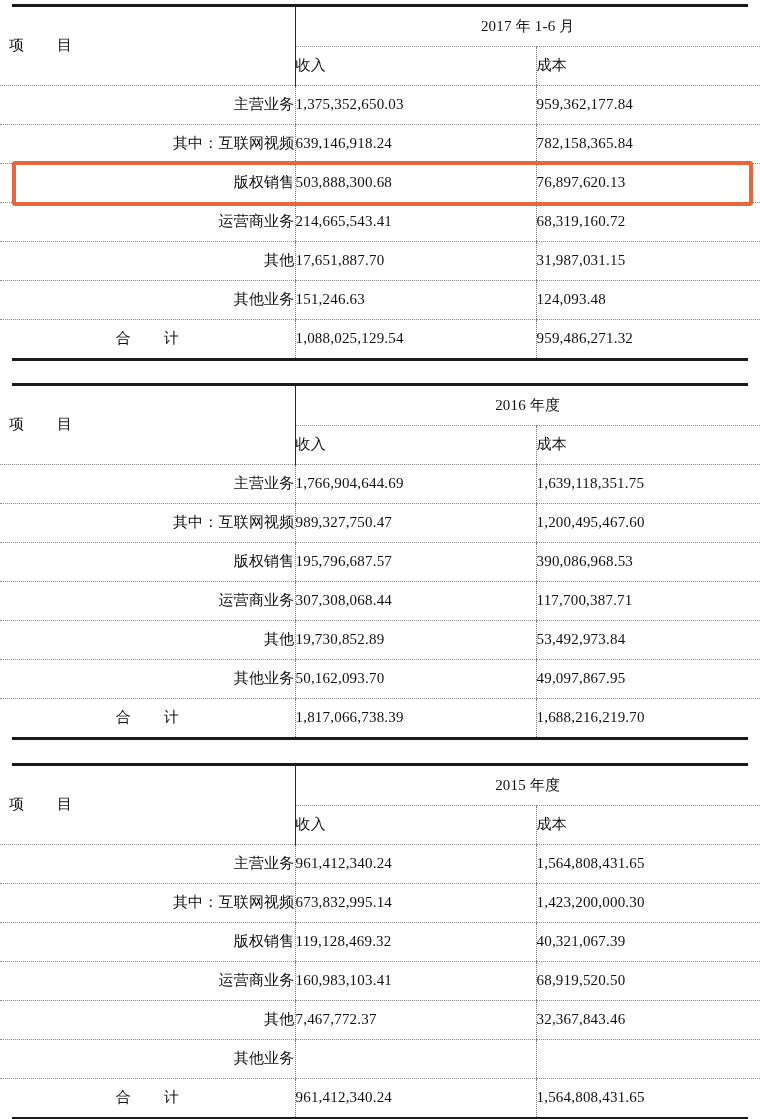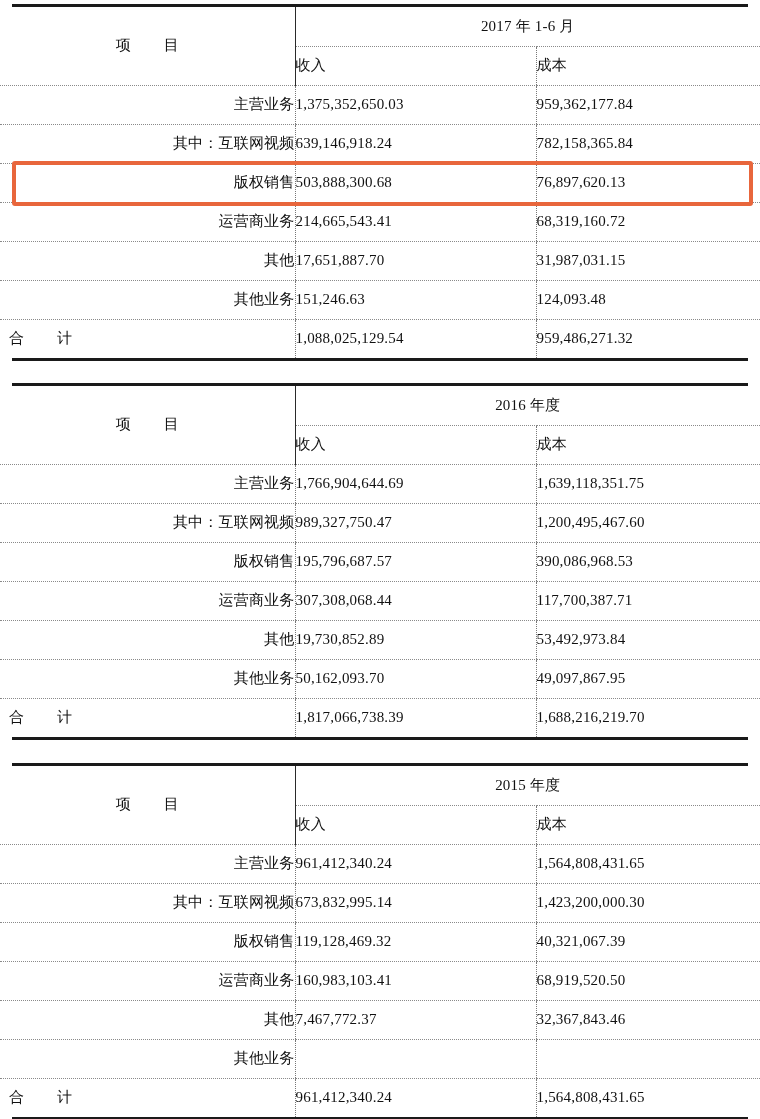--- a/index.html
+++ b/index.html
@@ -60,21 +60,21 @@
   }
   .vline-l {
     border-left: 1px dotted #777777;
   }
   .vline-l-solid {
     border-left: 1px solid #2a2a2a;
   }
 
   
   .th-item {
-    text-align: center;
+    text-align: left;
     font-size: 15px;
     border-bottom: 1px dotted #8a8a8a;
   }
   .th-item .sp { letter-spacing: 9px; padding-left: 9px; }
 
   .th-period {
     text-align: center;
     height: 38px;
     border-bottom: 1px dotted #8a8a8a;
     font-size: 15px;
@@ -96,20 +96,21 @@
   .td-item.indent {
     padding-left: 108px;
   }
   .td-num {
     text-align: left;
     padding-right: 12px;
     font-size: 15px;
     font-family: "Liberation Serif", "DejaVu Serif", serif;
   }
   .td-total-label {
+    text-align: center;
     font-size: 15px;
   }
   .td-total-label .sp { letter-spacing: 9px; padding-left: 9px; }
 
   
   .highlight-box {
     position: absolute;
     border: 4px solid #e8663c;
     border-radius: 3px;
     box-sizing: border-box;

